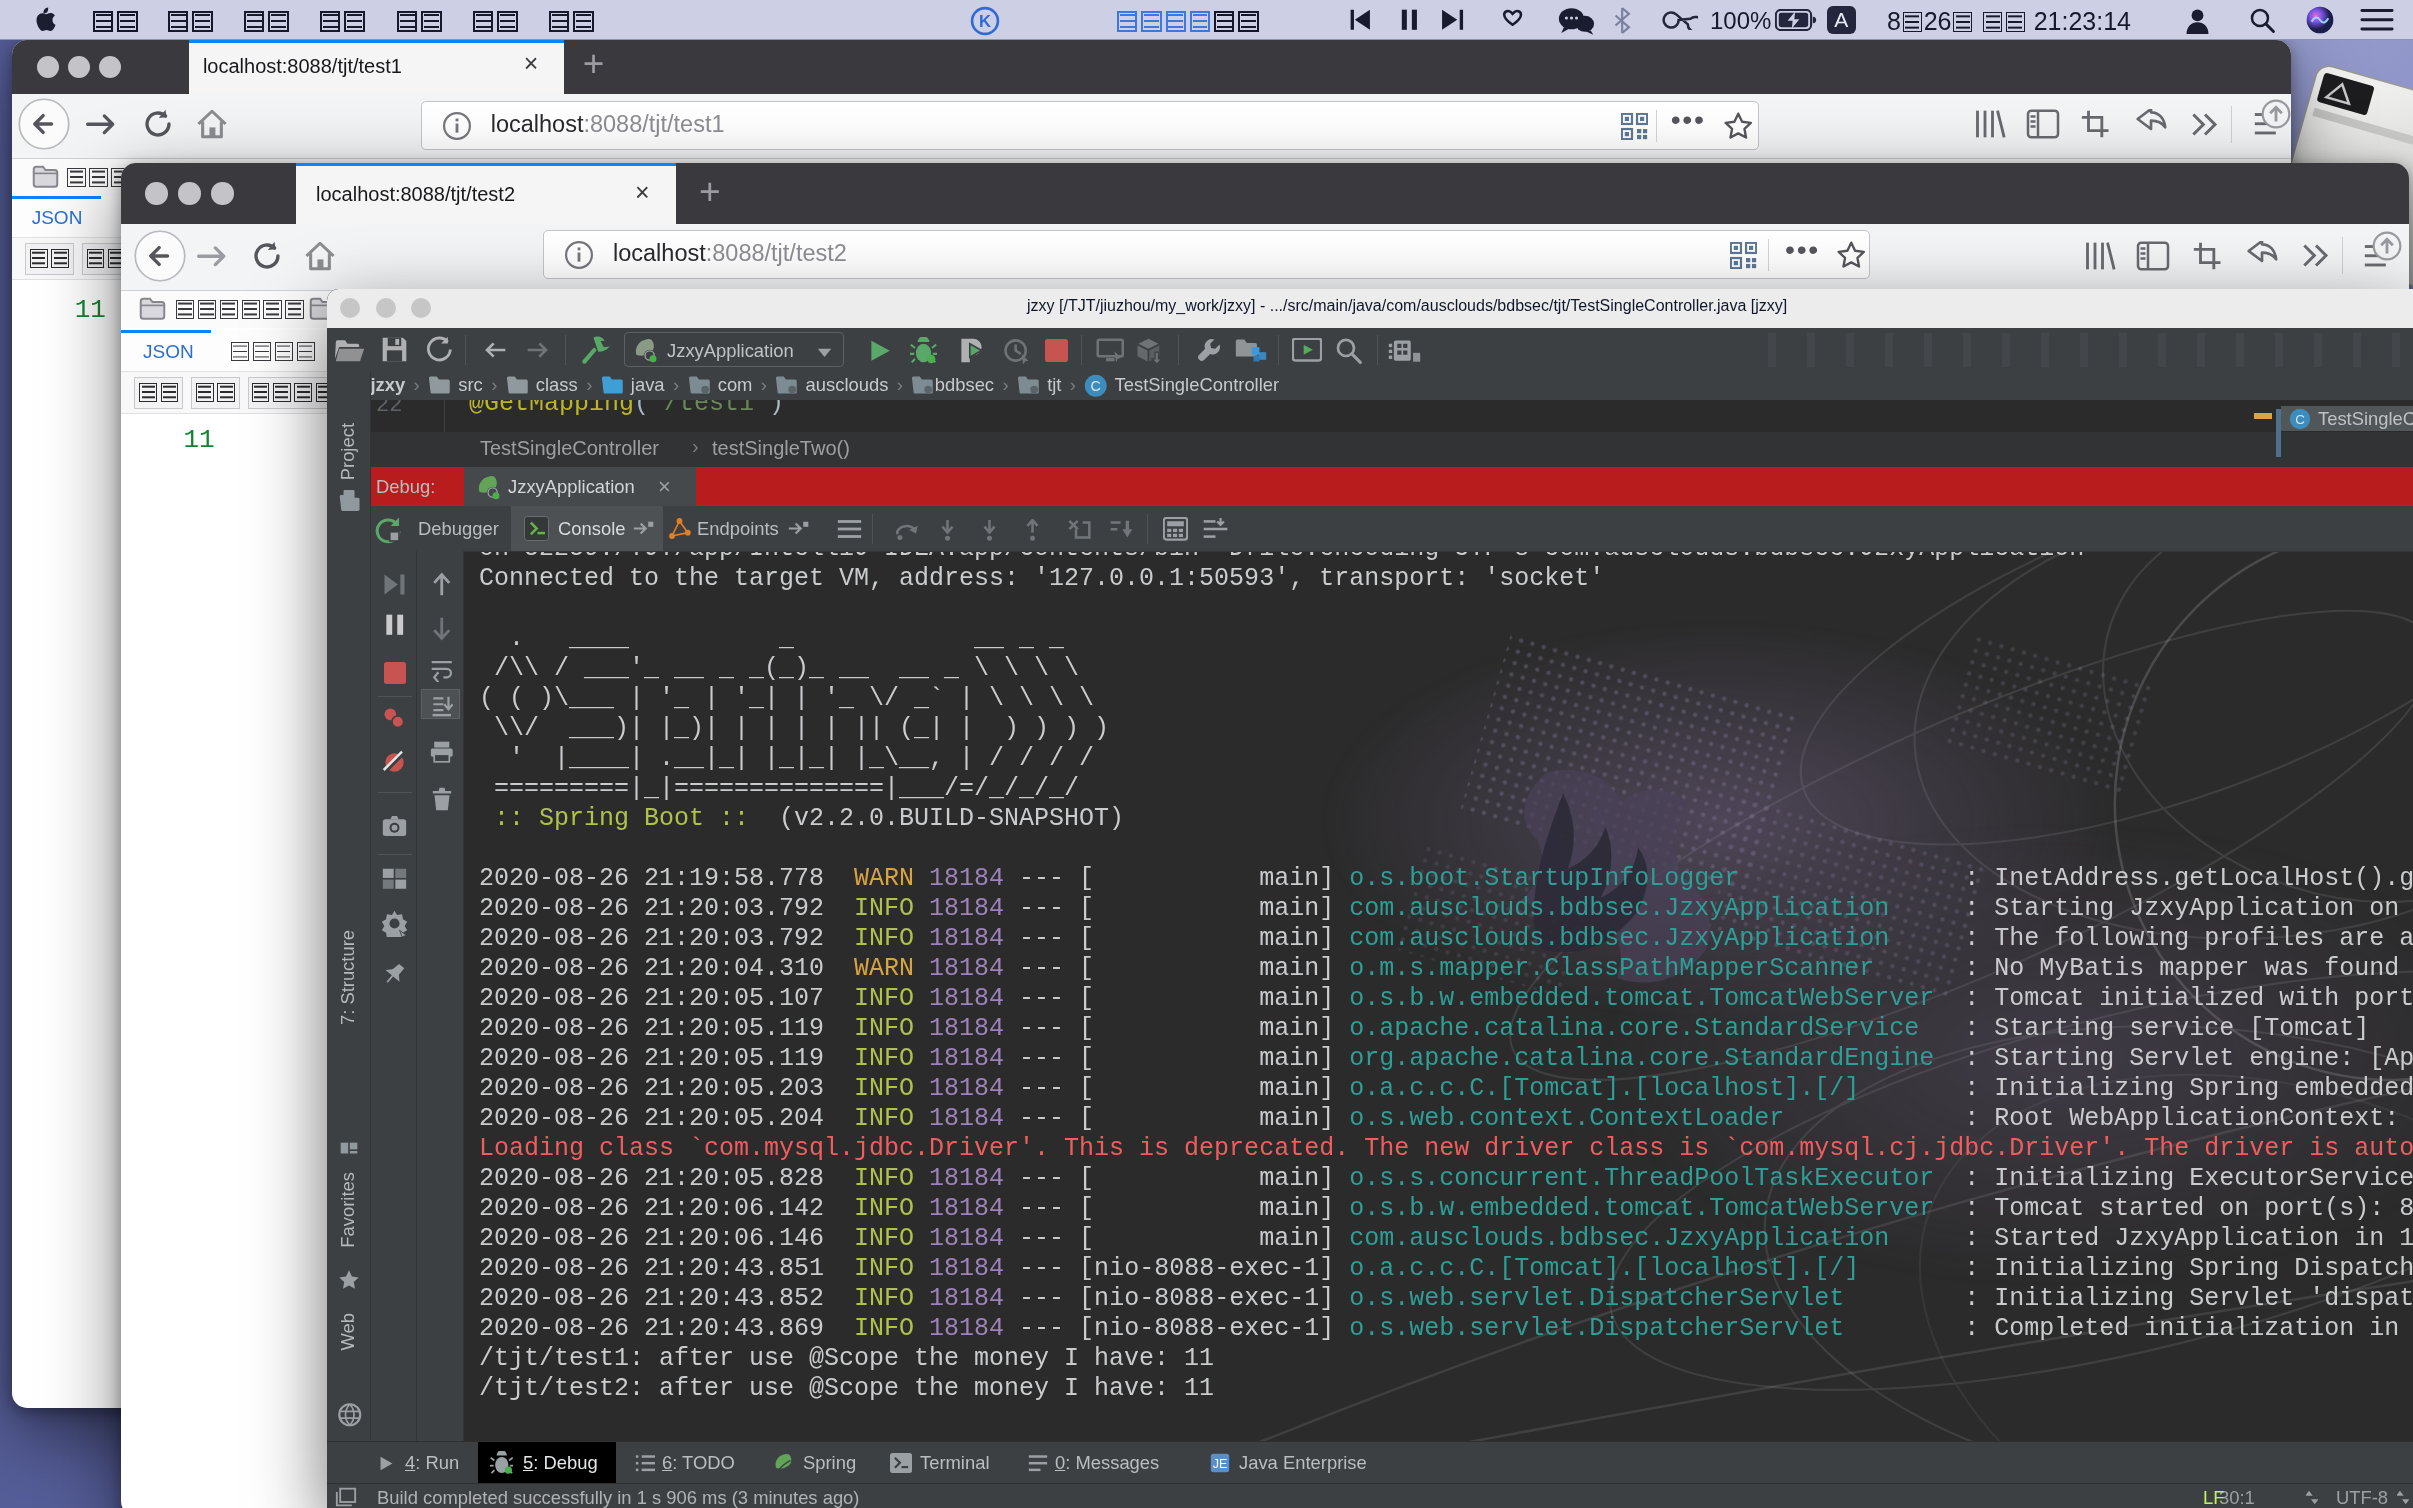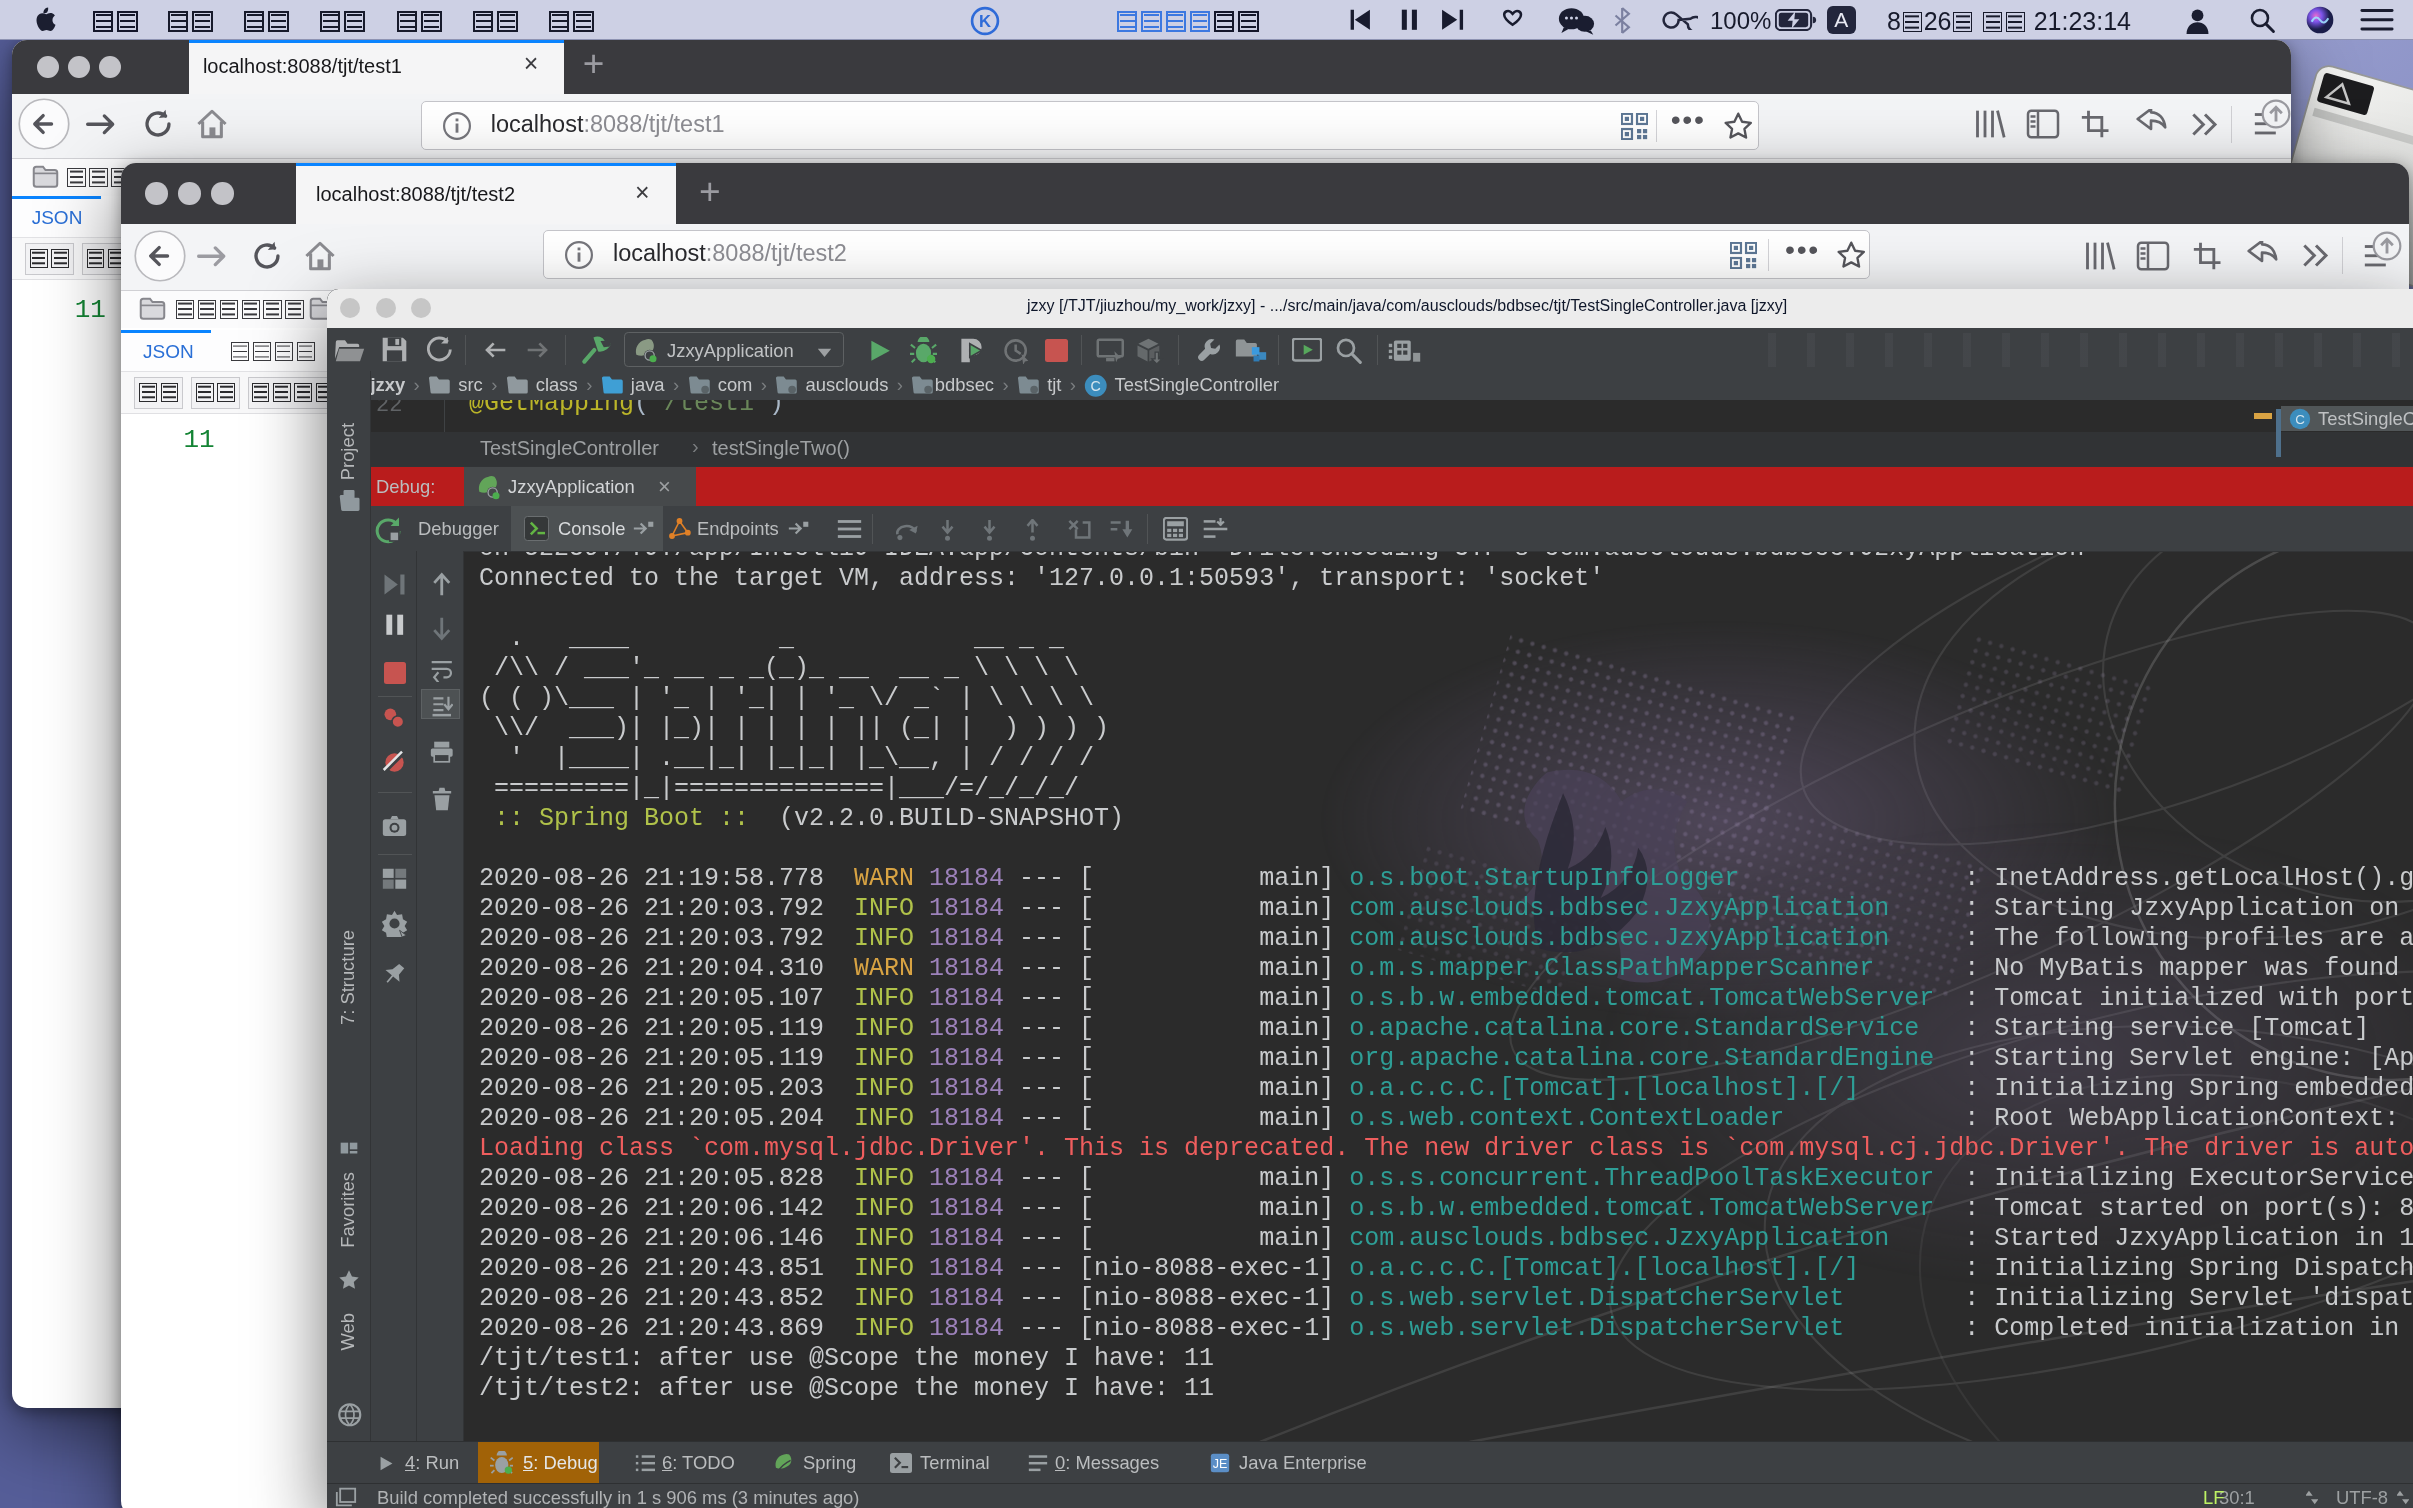--- a/index.html
+++ b/index.html
@@ -745,21 +745,21 @@
       <rect x="2" y="6" width="22" height="3"></rect>
         <path d="M9 6 l1-4 h6 l1 4z"></path>
         <path d="M4 11 h18 l-2 18 h-14z"></path>
     </svg>
   </div>
   <div id="ibottom">
     <svg class="abs" style="left:51px;top:13.4px;" width="17" height="17" viewBox="0 0 20 20">
         <path d="M3 2 L17 10 L3 18z" fill="#9aa0a3"></path>
       </svg>
     <span class="abs" style="left:78px;top:10px;"><u>4</u>: Run</span>
-    <div class="abs" style="left:151px;top:0;width:121px;height:42px;background:#a16207;">
+    <div class="abs" style="left:151px;top:0;width:138px;height:42px;background:#000000;">
       <svg class="abs" style="left:11.7px;top:9.2px;" width="23.5" height="23.5" viewBox="0 0 32 32">
         <ellipse cx="16" cy="19" rx="9" ry="11" fill="#9aa0a3"></ellipse>
         <path d="M9 6 a7 7 0 0 1 14 0z" fill="#9aa0a3"></path>
         <g stroke="#9aa0a3" stroke-width="2.4">
             <line x1="6" y1="13" x2="1" y2="9"></line>
             <line x1="26" y1="13" x2="31" y2="9"></line>
             <line x1="5" y1="20" x2="0" y2="20"></line>
             <line x1="27" y1="20" x2="32" y2="20"></line>
             <line x1="6" y1="26" x2="2" y2="30"></line>
             <line x1="26" y1="26" x2="30" y2="30"></line>

